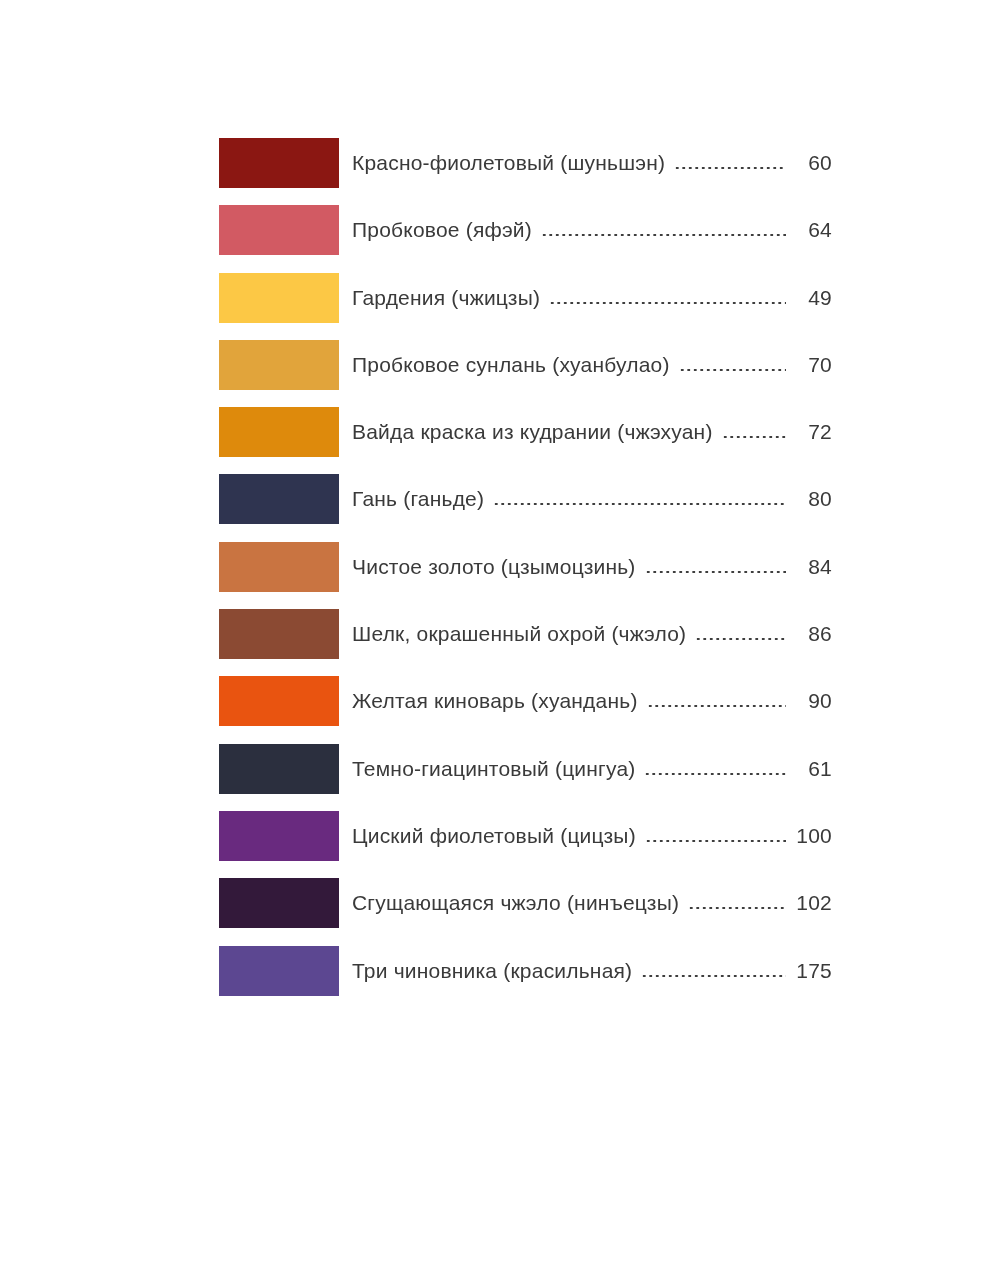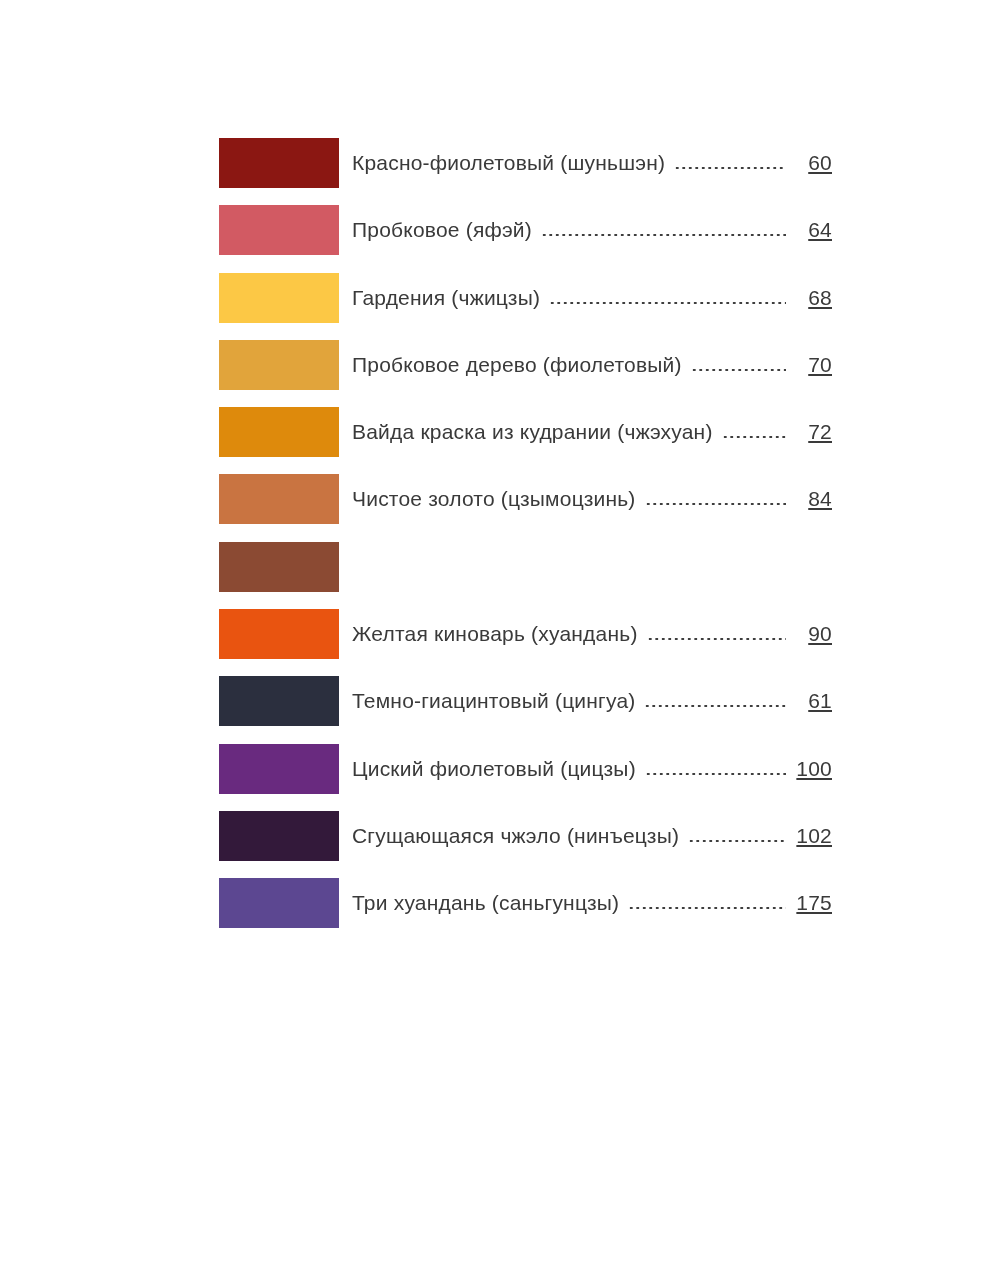--- a/index.html
+++ b/index.html
@@ -52,21 +52,20 @@
     margin: 0 10px 0 9px;
     background-image: radial-gradient(circle, #3d3d3d 1.05px, rgba(0,0,0,0) 1.35px);
     background-size: 6.5px 4px;
     background-repeat: repeat-x;
     background-position: left bottom;
   }
   .page-num {
     white-space: nowrap;
     min-width: 36px;
     text-align: right;
-    text-decoration: underline;
   }
 </style>
 </head>
 <body>
 
 <div class="page">
   <div class="toc">
   <div class="toc-row">
     <div class="swatch" style="background: rgb(139, 23, 18);"></div>
     <div class="entry">
@@ -83,55 +82,68 @@
       <span class="leader"></span>
       <span class="page-num">64</span>
     </div>
   </div>
 
   <div class="toc-row">
     <div class="swatch" style="background: rgb(252, 200, 69);"></div>
     <div class="entry">
       <span class="label">Гардения (чжицзы)</span>
       <span class="leader"></span>
-      <span class="page-num">68</span>
+      <span class="page-num">49</span>
     </div>
   </div>
 
   <div class="toc-row">
     <div class="swatch" style="background: rgb(225, 164, 59);"></div>
     <div class="entry">
-      <span class="label">Пробковое дерево (фиолетовый)</span>
+      <span class="label">Пробковое сунлань (хуанбулао)</span>
       <span class="leader"></span>
       <span class="page-num">70</span>
     </div>
   </div>
 
   <div class="toc-row">
     <div class="swatch" style="background: rgb(222, 138, 12);"></div>
     <div class="entry">
       <span class="label">Вайда краска из кудрании (чжэхуан)</span>
       <span class="leader"></span>
       <span class="page-num">72</span>
     </div>
   </div>
 
 
+  <div class="toc-row">
+    <div class="swatch" style="background: rgb(47, 52, 80);"></div>
+    <div class="entry">
+      <span class="label">Гань (ганьде)</span>
+      <span class="leader"></span>
+      <span class="page-num">80</span>
+    </div>
+  </div>
 
   <div class="toc-row">
     <div class="swatch" style="background: rgb(201, 116, 65);"></div>
     <div class="entry">
       <span class="label">Чистое золото (цзымоцзинь)</span>
       <span class="leader"></span>
       <span class="page-num">84</span>
     </div>
   </div>
 
   <div class="toc-row">
     <div class="swatch" style="background: rgb(139, 74, 51);"></div>
+    <div class="entry">
+      <span class="label">Шелк, окрашенный охрой (чжэло)</span>
+      <span class="leader"></span>
+      <span class="page-num">86</span>
+    </div>
   </div>
 
   <div class="toc-row">
     <div class="swatch" style="background: rgb(233, 84, 16);"></div>
     <div class="entry">
       <span class="label">Желтая киноварь (хуандань)</span>
       <span class="leader"></span>
       <span class="page-num">90</span>
     </div>
   </div>
@@ -160,19 +172,19 @@
     <div class="entry">
       <span class="label">Сгущающаяся чжэло (нинъецзы)</span>
       <span class="leader"></span>
       <span class="page-num">102</span>
     </div>
   </div>
 
   <div class="toc-row">
     <div class="swatch" style="background: rgb(92, 71, 145);"></div>
     <div class="entry">
-      <span class="label">Три хуандань (саньгунцзы)</span>
+      <span class="label">Три чиновника (красильная)</span>
       <span class="leader"></span>
       <span class="page-num">175</span>
     </div>
   </div>
 </div>
 </div>
 
 </body></html>

